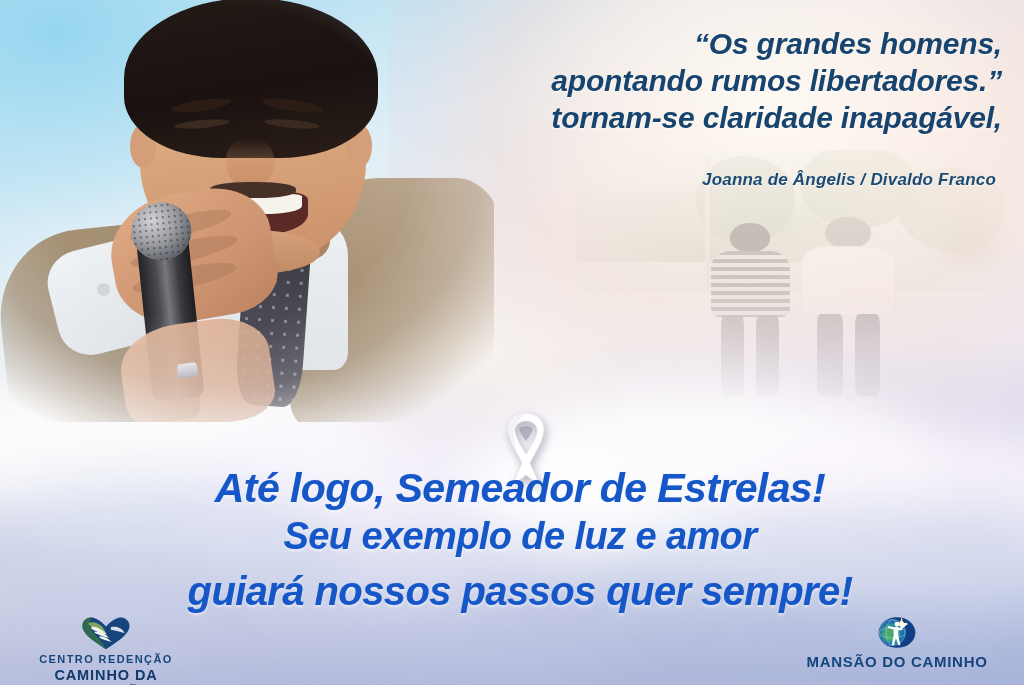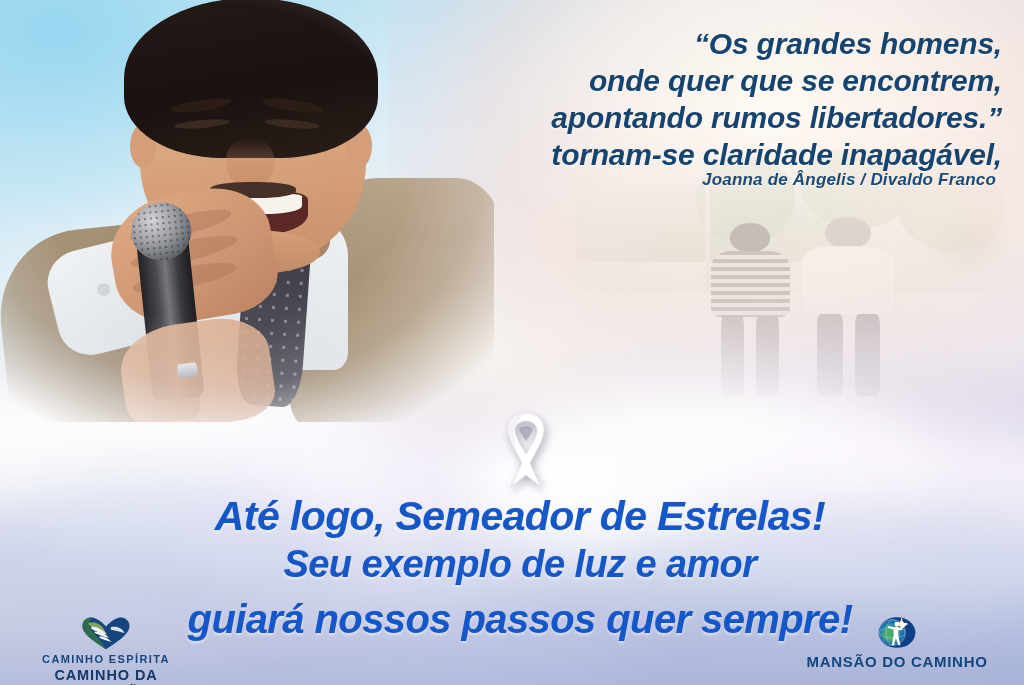--- a/index.html
+++ b/index.html
@@ -200,21 +200,21 @@
     font-size:17px;letter-spacing:.2px;
     text-shadow:0 1px 1px rgba(255,255,255,.6);
   }
 
   
   .ribbon{position:absolute;left:489px;top:405px;width:74px;height:86px;
     filter:drop-shadow(2px 4px 4px rgba(90,90,120,.45));}
 
   
   .headline{
-    position:absolute;left:0;right:0;top:496px;
+    position:absolute;left:0;right:0;top:468px;
     text-align:center;
     font-style:italic;font-weight:bold;
     color:#1557c8;
     line-height:1.0;
     letter-spacing:-.6px;
     text-shadow:0 2px 3px rgba(255,255,255,.55),0 0 1px rgba(20,60,160,.35);
     padding-left:16px;
   }
   .headline .hl{display:block;white-space:nowrap;}
   .hl1{font-size:41px;margin-bottom:8px;}
@@ -312,21 +312,20 @@
         <div class="p-micgrill"></div>
       </div>
     </div>
     <div class="p-hand2">
       <div class="p-ring"></div>
     </div>
   </div>
 
   <div class="quote">
     <span class="ql">“Os grandes homens,</span>
-    <span class="ql">onde quer que se encontrem,</span>
     <span class="ql">apontando rumos libertadores.”</span>
     <span class="ql">tornam-se claridade inapagável,</span>
   </div>
   <div class="quote-author">Joanna de Ângelis / Divaldo Franco</div>
 
   <div class="ribbon">
     <svg viewBox="0 0 74 86" width="74" height="86" aria-hidden="true">
       <path d="M37 8 C26 8 18 16 19 26 C20 36 28 48 33 58 L22 82 L37 70 L52 82 L41 58 C46 48 54 36 55 26 C56 16 48 8 37 8 Z
                M37 16 C44 16 49 21 48 27 C47 33 42 41 37 49 C32 41 27 33 26 27 C25 21 30 16 37 16 Z" fill="#ffffff" stroke="#e3e3ec" stroke-width="1"></path>
       <path d="M30 24 C32 20 42 20 44 24 C42 30 38 34 37 36 C36 34 32 30 30 24 Z" fill="#8a8a9c" opacity=".55"></path>
@@ -343,21 +342,21 @@
   <div class="logo-left">
     <svg class="logo-mark" viewBox="0 0 64 42" width="52" height="34" aria-hidden="true">
       <path d="M32 41 C12 28 2 20 3 11 C4 3 13 0 19 3 C24 5 29 9 32 13 C35 9 40 5 45 3 C51 0 60 3 61 11 C62 20 52 28 32 41 Z" fill="#16457e"></path>
       <path d="M32 41 C12 28 2 20 3 11 C4 5 9 2 14 2 C10 9 12 18 20 25 C25 30 29 35 32 41 Z" fill="#2f6b4f"></path>
       <path d="M10 9 C16 6 22 8 27 13 C30 16 32 20 32 24 C28 22 22 18 16 15 C13 13 11 11 10 9 Z" fill="#8fae5a" opacity=".9"></path>
       <path d="M14 13 C21 13 28 17 33 23 C27 22 20 19 14 16 Z" fill="#f2f3ef"></path>
       <path d="M18 19 C25 19 31 22 36 27 C29 26 23 23 18 21 Z" fill="#f7f8f5"></path>
       <path d="M24 25 C30 25 35 28 39 32 C33 31 28 29 24 27 Z" fill="#f7f8f5"></path>
       <path d="M38 14 C45 12 52 15 55 21 C50 20 44 18 38 17 Z" fill="#eef1f5" opacity=".9"></path>
     </svg>
-    <div class="logo-l1">CAMINHO ESPÍRITA</div>
+    <div class="logo-l1">CENTRO REDENÇÃO</div>
     <div class="logo-l2">CAMINHO DA REDENÇÃO</div>
   </div>
 
   <div class="logo-right">
     <svg class="logo-mark" viewBox="0 0 60 48" width="46" height="38" aria-hidden="true">
       <ellipse cx="30" cy="26" rx="24" ry="20" fill="#103f86"></ellipse>
       <ellipse cx="24" cy="26" rx="17" ry="17" fill="#1c6fae"></ellipse>
       <ellipse cx="22" cy="27" rx="13" ry="13" fill="#2f8f9a"></ellipse>
       <ellipse cx="21" cy="28" rx="9" ry="9" fill="#4aa86d"></ellipse>
       <g stroke="#bfe3f0" stroke-width=".7" fill="none" opacity=".7">

